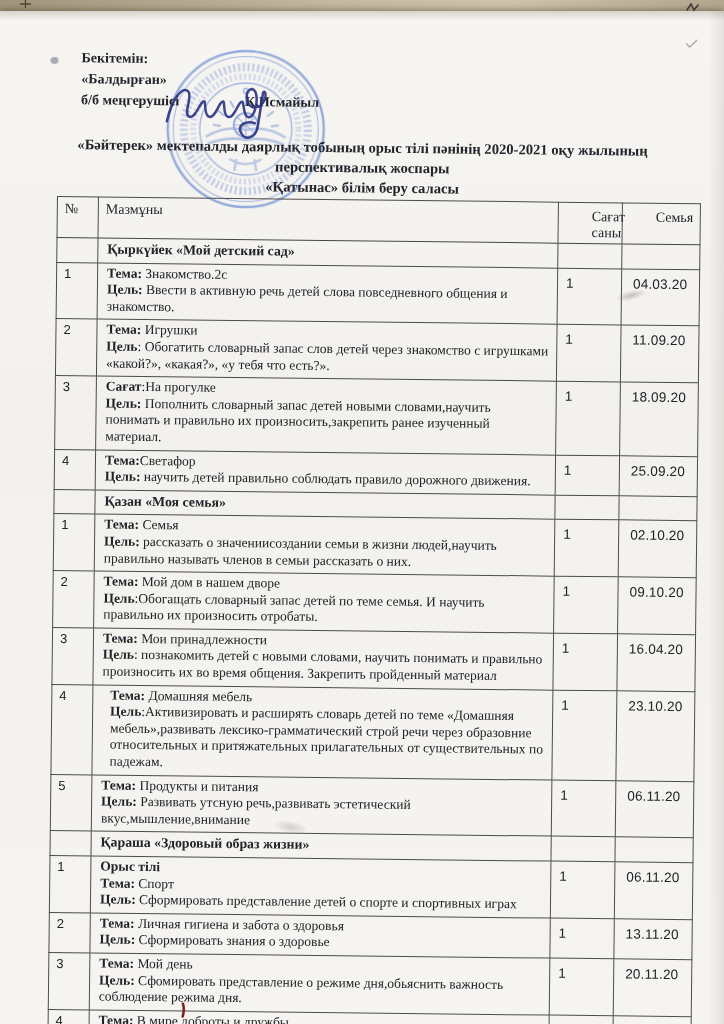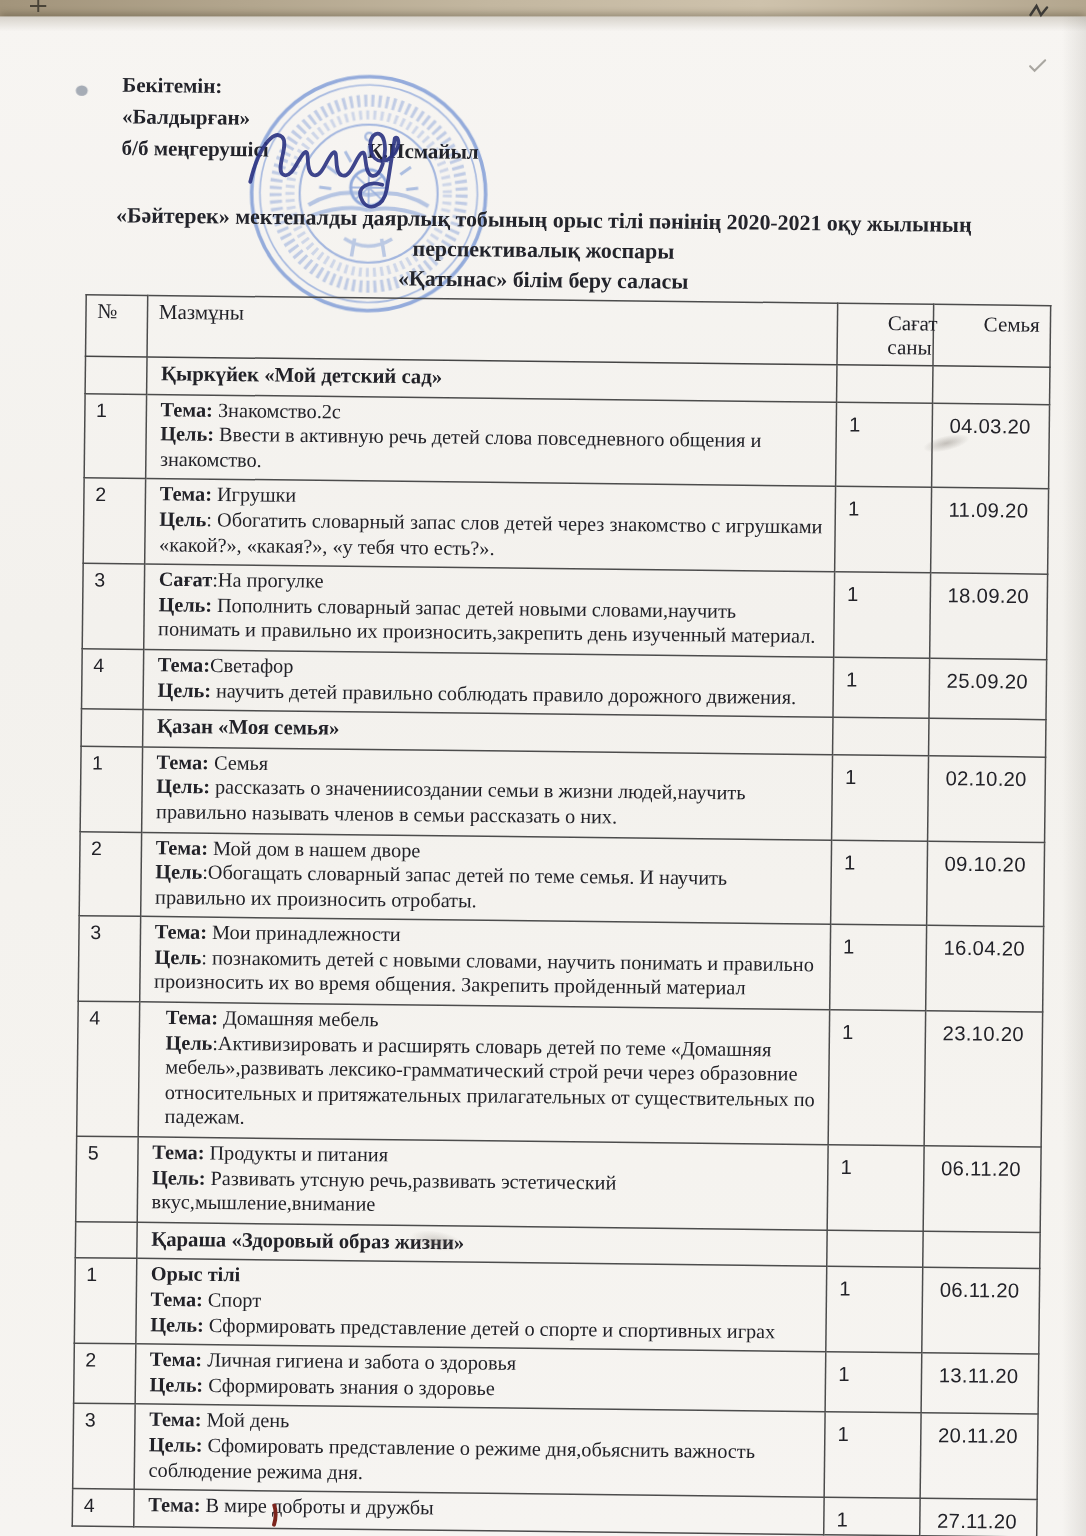--- a/index.html
+++ b/index.html
@@ -163,21 +163,21 @@
         <p><b>Тема:</b><span> Игрушки</span></p>
         <p><b>Цель</b><span>: Обогатить словарный  запас слов детей через знакомство  с игрушками «какой?», «какая?», «у тебя что есть?».</span></p>
       </td>
       <td class="hrs">1</td>
       <td class="dt">11.09.20</td>
     </tr>
     <tr>
       <td class="num">3</td>
       <td class="cnt">
         <p><b>Сағат</b><span>:На прогулке</span></p>
-        <p><b>Цель:</b><span> Пополнить словарный запас детей новыми словами,научить понимать и правильно их произносить,закрепить день изученный материал.</span></p>
+        <p><b>Цель:</b><span> Пополнить словарный запас детей новыми словами,научить понимать и правильно их произносить,закрепить ранее изученный материал.</span></p>
       </td>
       <td class="hrs">1</td>
       <td class="dt">18.09.20</td>
     </tr>
     <tr>
       <td class="num">4</td>
       <td class="cnt just">
         <p><b>Тема:</b><span>Светафор</span></p>
         <p><b>Цель:</b><span> научить детей правильно соблюдать правило дорожного движения.</span></p>
       </td>

